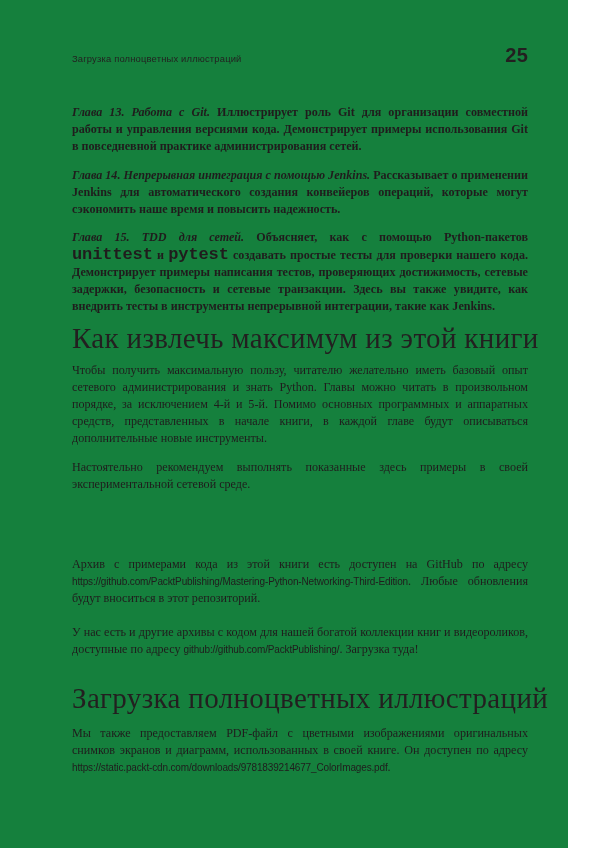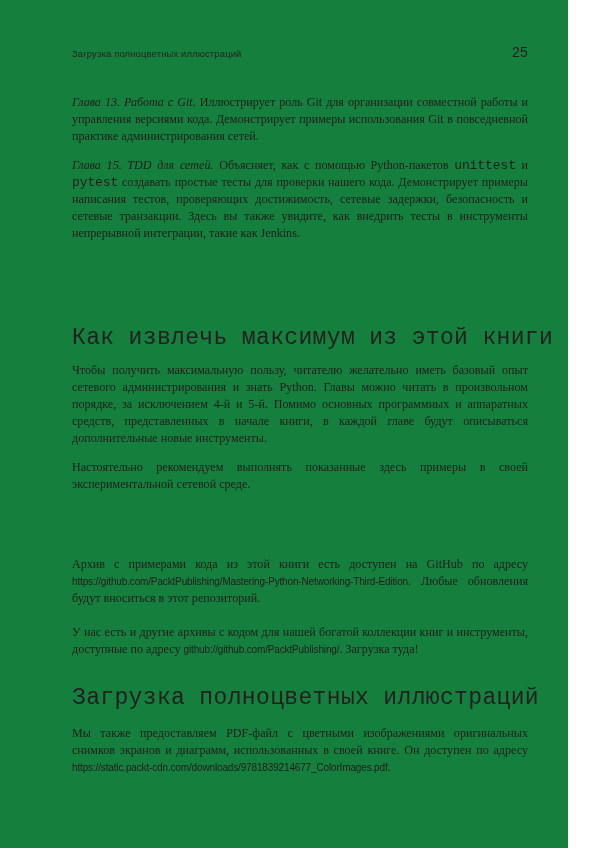--- a/index.html
+++ b/index.html
@@ -29,22 +29,22 @@
   .runhead-title {
     font-family: "Liberation Sans", sans-serif;
     font-size: 9.4px;
     font-weight: 400;
     color: #231f20;
     letter-spacing: 0.18px;
     line-height: 1.2;
   }
   .runhead-page {
     font-family: "Liberation Sans", sans-serif;
-    font-size: 14px;
-    font-weight: 400;
+    font-size: 20px;
+    font-weight: 700;
     color: #231f20;
     letter-spacing: 0.2px;
   }
 
   
   .body-block {
     position: absolute;
     left: 72px;
     width: 456px;
   }
@@ -59,35 +59,35 @@
     -webkit-hyphens: manual;
     hyphens: manual;
   }
   p.para:last-child { margin-bottom: 0; }
 
   .it {
     font-style: italic;
   }
   .mono {
     font-family: "Liberation Mono", "DejaVu Sans Mono", monospace;
-    font-size: 13px;
+    font-size: 17px;
     letter-spacing: -0.1px;
   }
   .url {
     font-family: "Liberation Sans", sans-serif;
     font-size: 10px;
     letter-spacing: -0.15px;
   }
 
   
   h2.sec {
     margin: 0;
-    font-family: Liberation Mono, monospace;
+    font-family: Liberation Serif, serif;
     font-weight: 300;
-    font-size: 23px;
+    font-size: 29px;
     line-height: 26px;
     color: #231f20;
     letter-spacing: 0.35px;
     white-space: nowrap;
   }
   .heading-block {
     position: absolute;
     left: 72px;
     width: 456px;
   }
@@ -95,42 +95,43 @@
 </head>
 <body>
 
 <div class="page">
 
   <div class="runhead">
     <span class="runhead-title">Загрузка полноцветных иллюстраций</span>
     <span class="runhead-page">25</span>
   </div>
 
-  <div class="body-block" style="top:94px;">
+  <div class="body-block" style="top:104px;font-weight:bold;">
 
     <p class="para"><span class="it">Глава 13. Работа с Git.</span><span> Иллюстрирует роль Git для организации совместной работы и управления версиями кода. Демонстрирует примеры использования Git в повседневной практике администрирования сетей.</span></p>
 
+    <p class="para"><span class="it">Глава 14. Непрерывная интеграция с помощью Jenkins.</span><span> Рассказывает о применении Jenkins для автоматического создания конвейеров операций, которые могут сэкономить наше время и повысить надежность.</span></p>
 
     <p class="para"><span class="it">Глава 15. TDD для сетей.</span><span> Объясняет, как с помощью Python-пакетов </span><span class="mono">unittest</span><span> и </span><span class="mono">pytest</span><span> создавать простые тесты для проверки нашего кода. Демонстрирует примеры написания тестов, проверяющих достижимость, сетевые задержки, безопасность и сетевые транзакции. Здесь вы также увидите, как внедрить тесты в инструменты непрерывной интеграции, такие как Jenkins.</span></p>
   </div>
 
   <div class="heading-block" style="top:325px;">
     <h2 class="sec">Как извлечь максимум из этой книги</h2>
   </div>
 
   <div class="body-block" style="top:362px;">
     <p class="para">Чтобы получить максимальную пользу, читателю желательно иметь базовый опыт сетевого администрирования и знать Python. Главы можно читать в произвольном порядке, за исключением 4-й и 5-й. Помимо основных программных и аппаратных средств, представленных в начале книги, в каждой главе будут описываться дополнительные новые инструменты.</p>
     <p class="para" style="">Настоятельно рекомендуем выполнять показанные здесь примеры в своей экспериментальной сетевой среде.</p>
   </div>
 
 
   <div class="body-block" style="top:556px;">
     <p class="para"><span>Архив с примерами кода из этой книги есть доступен на GitHub по адресу </span><span class="url">https://github.com/PacktPublishing/Mastering-Python-Networking-Third-Edition</span><span>. Любые обновления будут вноситься в этот репозиторий.</span></p>
 
-    <p class="para" style="margin-top:17px;"><span>У нас есть и другие архивы с кодом для нашей богатой коллекции книг и инструменты, доступные по адресу </span><span class="url">github://github.com/PacktPublishing/</span><span>. Загрузка туда!</span></p>
+    <p class="para" style="margin-top:17px;"><span>У нас есть и другие архивы с кодом для нашей богатой коллекции книг и видеороликов, доступные по адресу </span><span class="url">github://github.com/PacktPublishing/</span><span>. Загрузка туда!</span></p>
   </div>
 
   <div class="heading-block" style="top:685px;">
     <h2 class="sec">Загрузка полноцветных иллюстраций</h2>
   </div>
 
   <div class="body-block" style="top:725px;">
     <p class="para"><span>Мы также предоставляем PDF-файл с цветными изображениями оригинальных снимков экранов и диаграмм, использованных в своей книге. Он доступен по адресу </span><span class="url">https://static.packt-cdn.com/downloads/9781839214677_ColorImages.pdf</span><span>.</span></p>
   </div>
 

